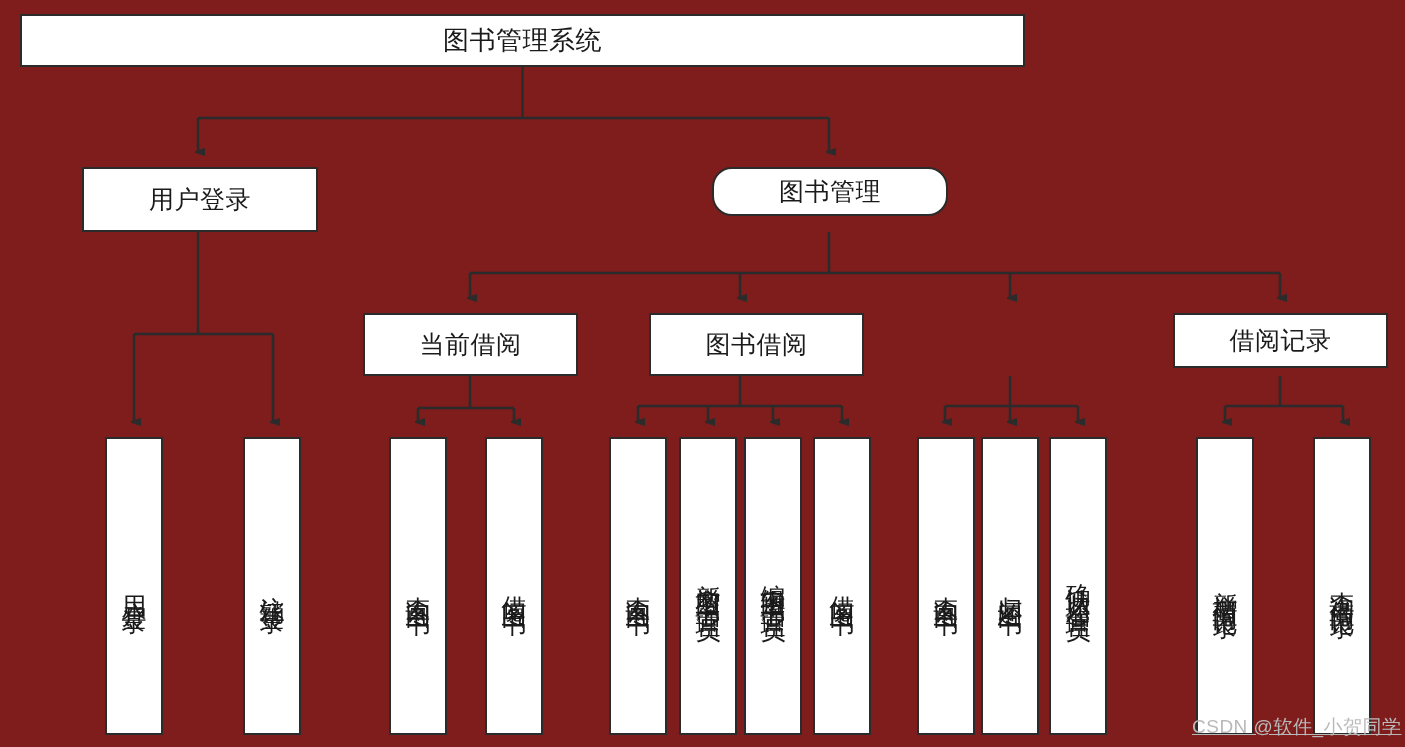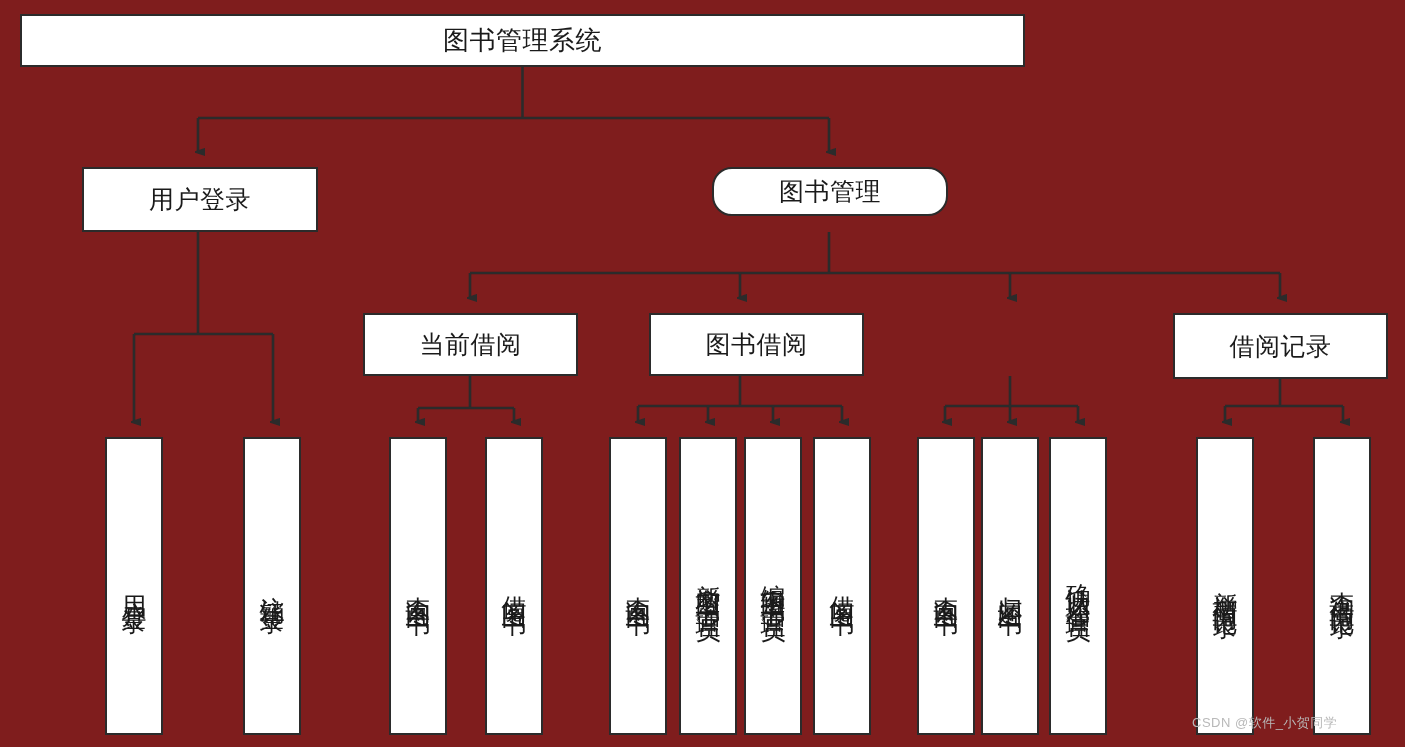--- a/index.html
+++ b/index.html
@@ -59,24 +59,25 @@
     line-height: 1;
     white-space: nowrap;
   }
   #root-node .label {
     font-size: 26px;
   }
   .watermark {
     position: absolute;
     left: 1192px;
     top: 714px;
-    font-size: 13px;
+    font-size: 19px;
     color: #b9b9b9;
     white-space: nowrap;
     letter-spacing: 0.5px;
+    text-decoration: underline;
   }
 </style>
 </head>
 <body>
 
 <div id="diagram-root">
 
   <svg class="connectors" viewBox="0 0 1405 747">
     <defs>
       <marker id="arrowhead" markerWidth="10" markerHeight="10" refX="4.2" refY="7.4" orient="auto" markerUnits="userSpaceOnUse">
@@ -138,21 +139,21 @@
   <div class="node horiz" style="left:712px; top:167px; width:236px; height:49px;border-radius:20px;">
     <span class="label">图书管理</span>
   </div>
 
   <div class="node horiz" style="left:363px; top:313px; width:215px; height:63px;">
     <span class="label">当前借阅</span>
   </div>
   <div class="node horiz" style="left:633px; top:313px; width:215px; height:63px;margin-left:16px;">
     <span class="label">图书借阅</span>
   </div>
-  <div class="node horiz" style="left:1173px; top:313px; width:215px; height:66px;">
+  <div class="node horiz" style="left:1173px; top:313px; width:215px; height:55px;">
     <span class="label">借阅记录</span>
   </div>
 
   <div class="node vert" style="left:105px; top:437px; width:58px; height:298px;">
     <span class="label">用户登录</span>
   </div>
   <div class="node vert" style="left:243px; top:437px; width:58px; height:298px;">
     <span class="label">注销登录</span>
   </div>
 

